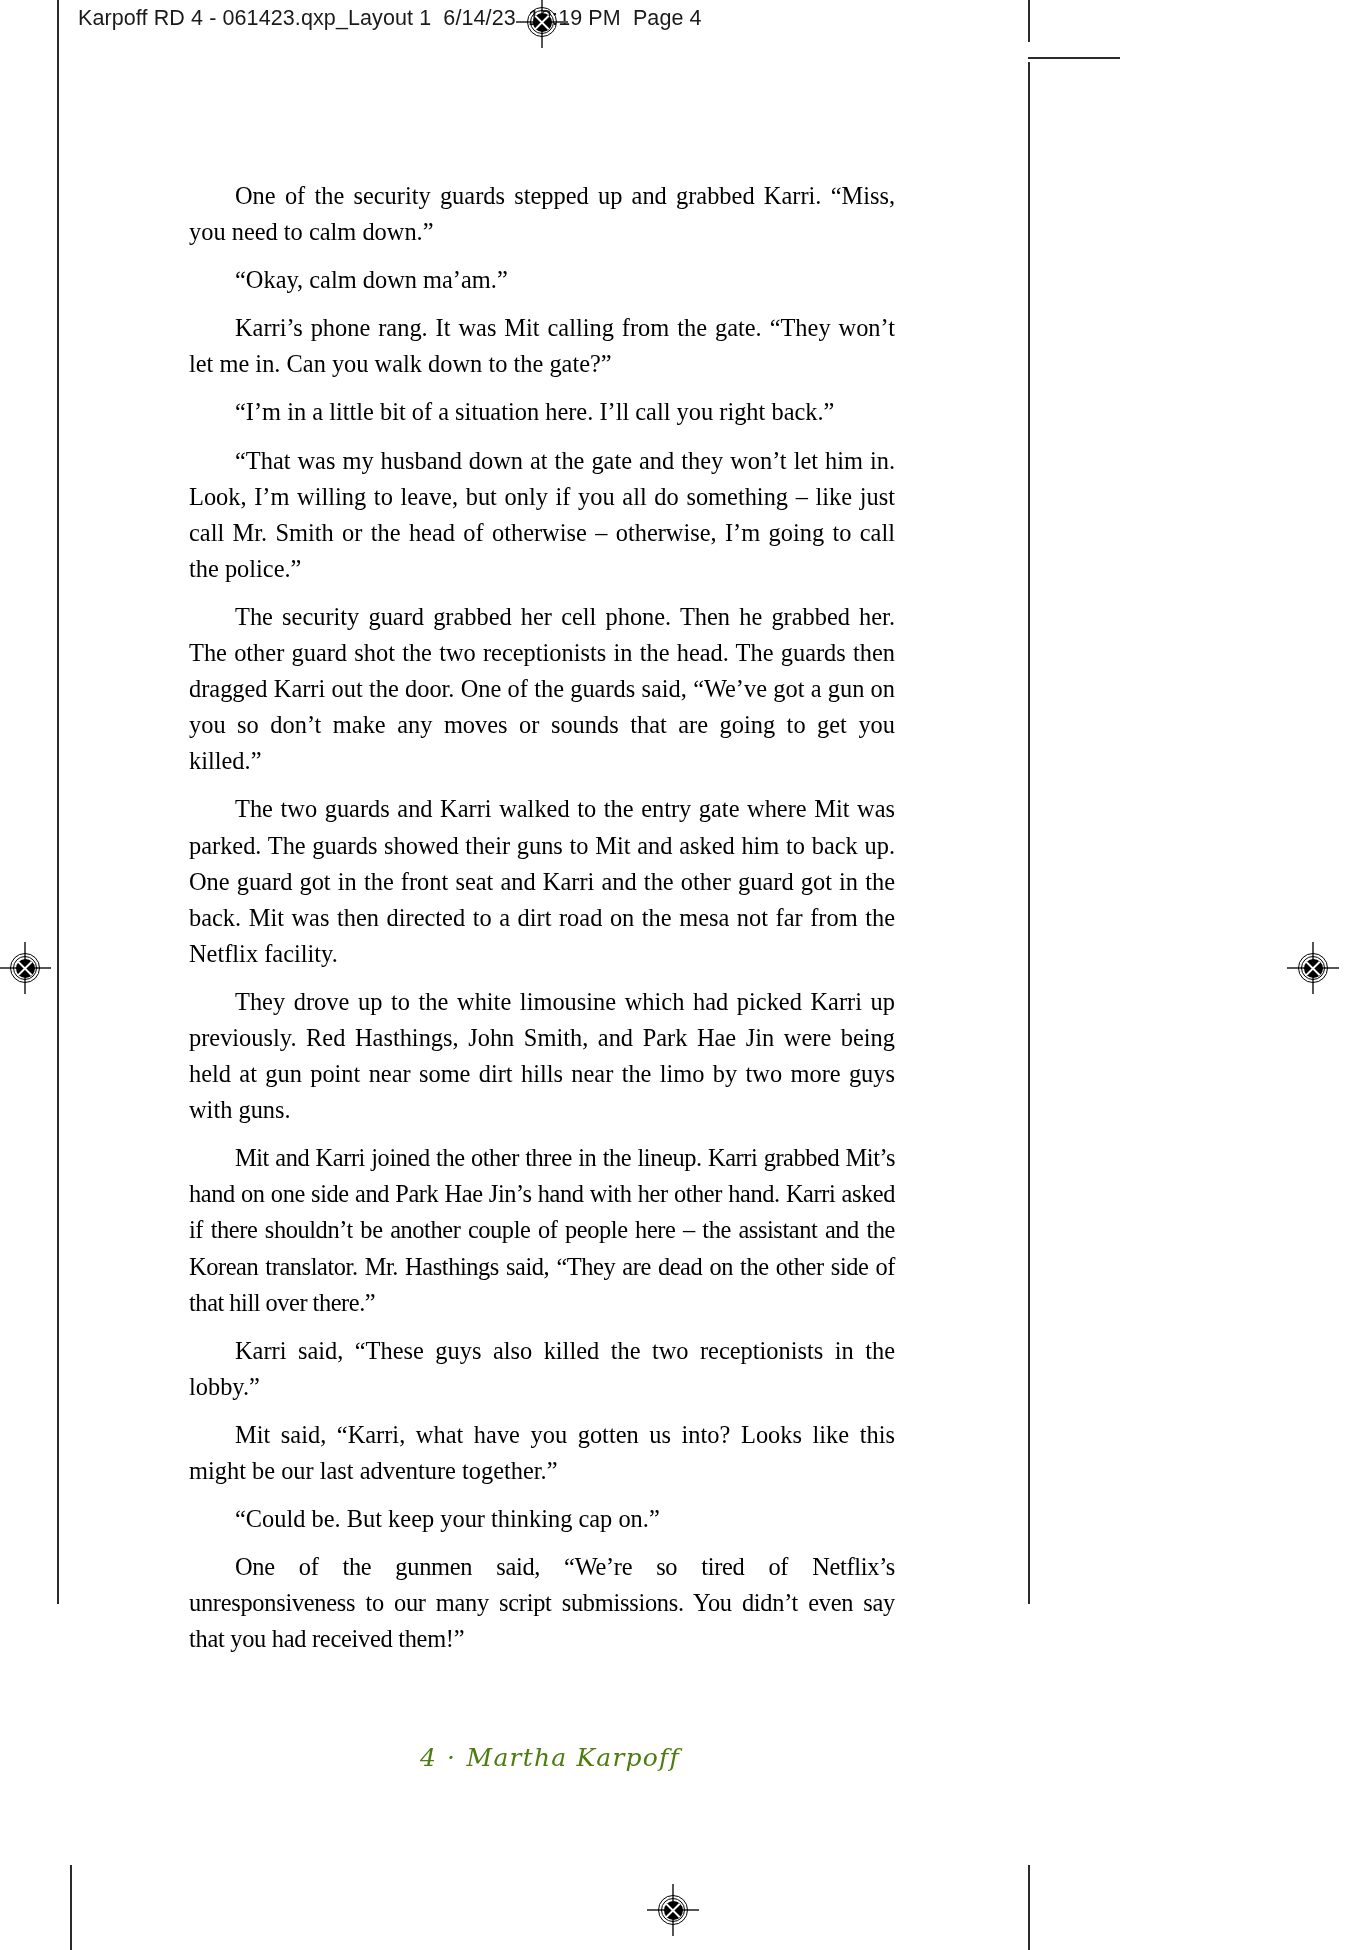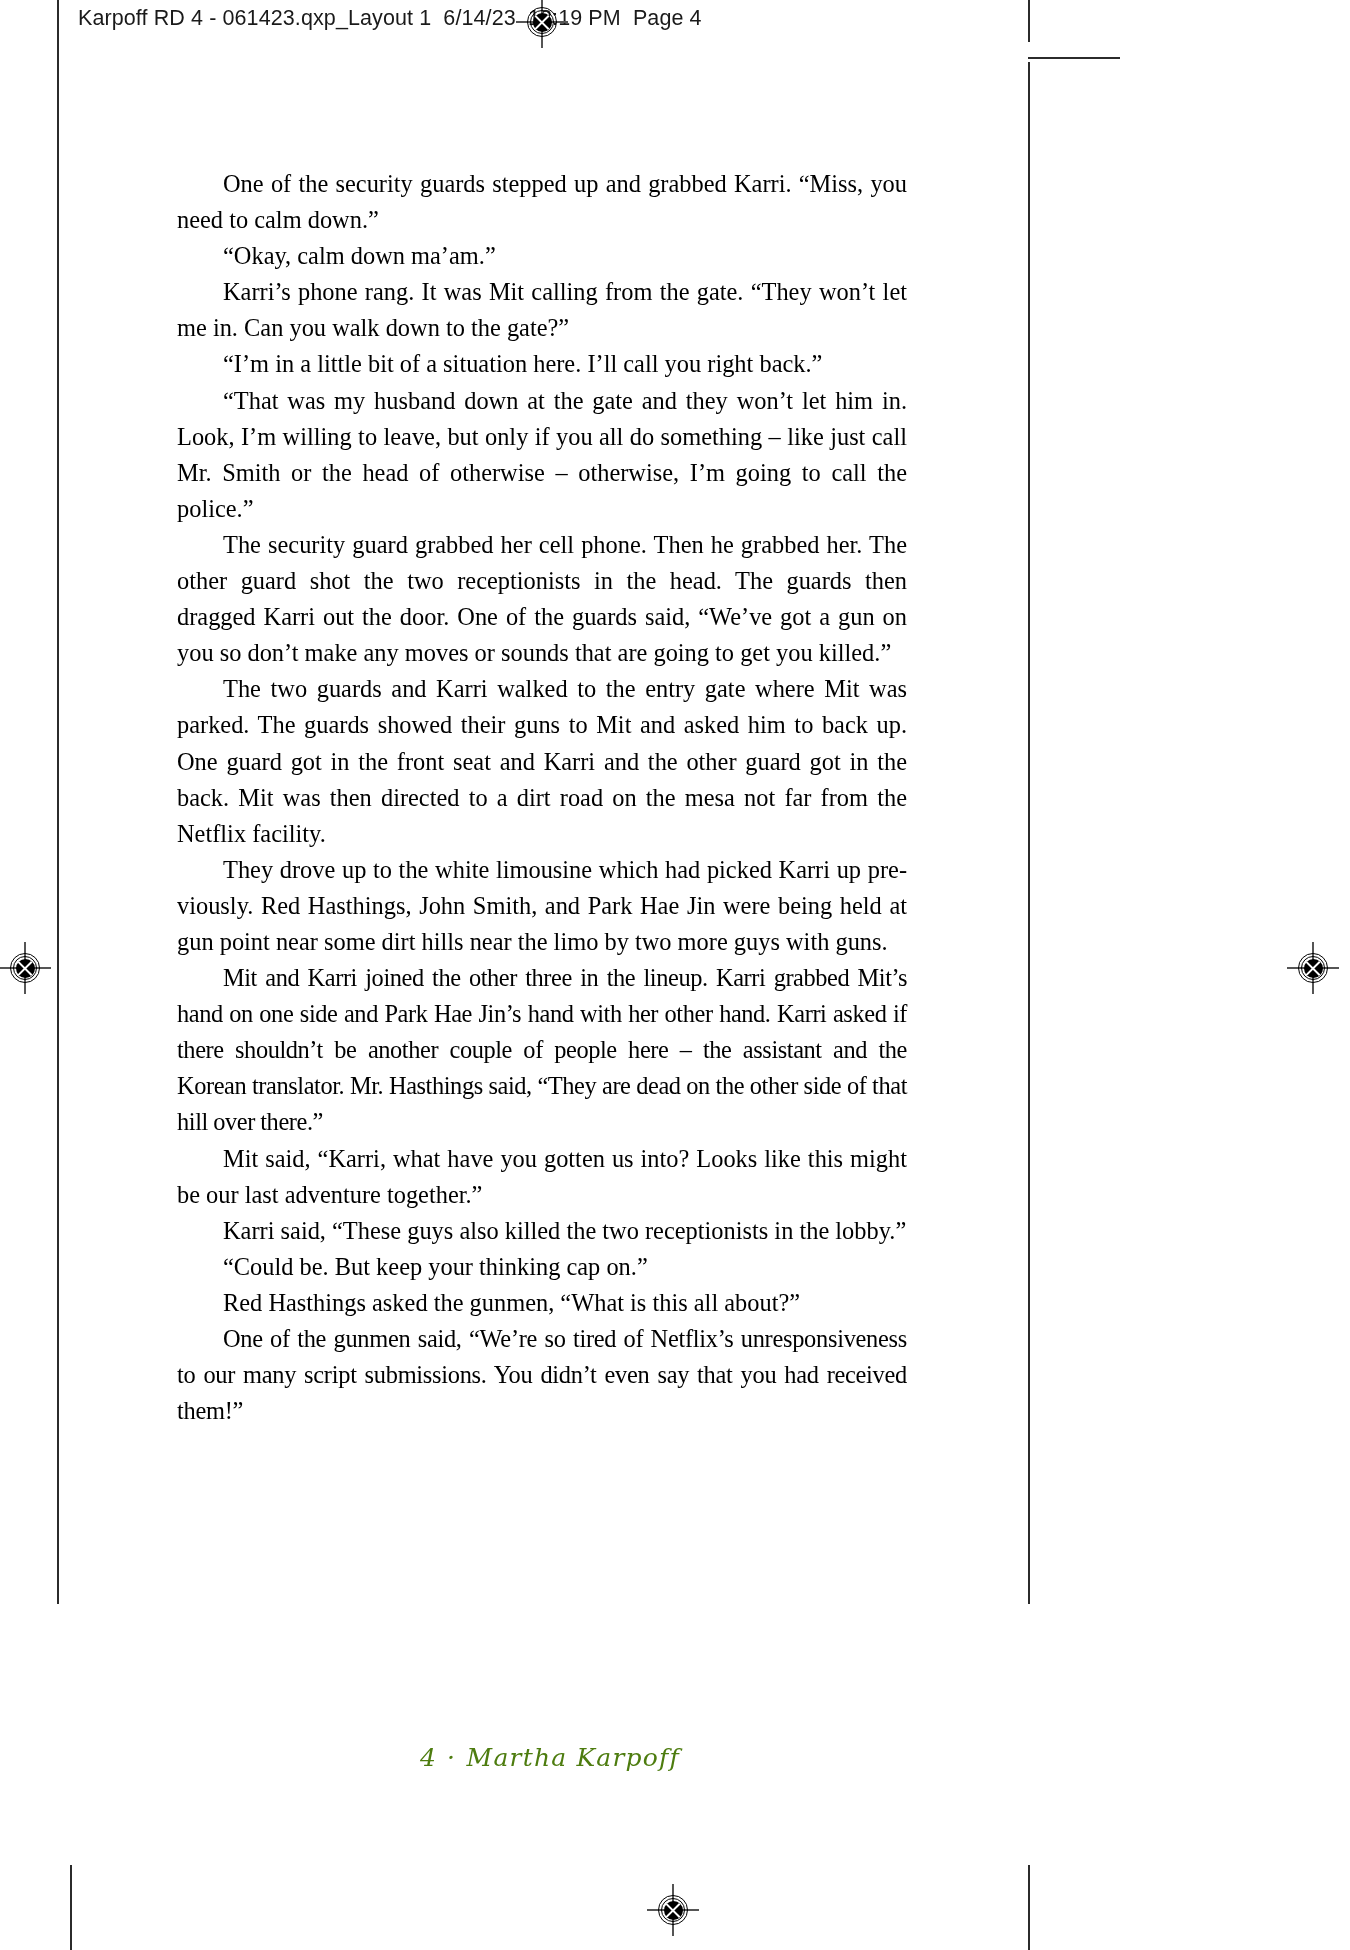--- a/index.html
+++ b/index.html
@@ -96,21 +96,21 @@
   .reg .tick.v { left: 16.2px; top: -9px; width: 1.6px; height: 52px; }
 
   
   .textblock {
     position: absolute;
     left: 177px;
     top: 166px;
     width: 730px;
   }
   p.body {
-    margin: 0;
+    margin: 12px;
     text-align: justify;
     text-justify: inter-word;
     font-size: 24.4px;
     line-height: 36.1px;
     text-indent: 46px;
     hyphens: manual;
     -webkit-hyphens: manual;
   }
   p.body.tight {
     letter-spacing: -0.42px;
@@ -199,24 +199,23 @@
 <div class="textblock">
   <p class="body">One of the security guards stepped up and grabbed Karri. “Miss, you need to calm down.”</p>
   <p class="body">“Okay, calm down ma’am.”</p>
   <p class="body">Karri’s phone rang. It was Mit calling from the gate. “They won’t let me in. Can you walk down to the gate?”</p>
   <p class="body">“I’m in a little bit of a situation here. I’ll call you right back.”</p>
   <p class="body">“That was my husband down at the gate and they won’t let him in. Look, I’m willing to leave, but only if you all do something – like just call Mr. Smith or the head of otherwise – otherwise, I’m going to call the police.”</p>
   <p class="body">The security guard grabbed her cell phone. Then he grabbed her. The other guard shot the two receptionists in the head. The guards then dragged Karri out the door. One of the guards said, “We’ve got a gun on you so don’t make any moves or sounds that are going to get you killed.”</p>
   <p class="body">The two guards and Karri walked to the entry gate where Mit was parked. The guards showed their guns to Mit and asked him to back up. One guard got in the front seat and Karri and the other guard got in the back. Mit was then directed to a dirt road on the mesa not far from the Netflix facility.</p>
   <p class="body">They drove up to the white limousine which had picked Karri up pre­viously. Red Hasthings, John Smith, and Park Hae Jin were being held at gun point near some dirt hills near the limo by two more guys with guns.</p>
   <p class="body tight">Mit and Karri joined the other three in the lineup. Karri grabbed Mit’s hand on one side and Park Hae Jin’s hand with her other hand. Karri asked if there shouldn’t be another couple of people here – the assistant and the Korean trans­lator. Mr. Hasthings said, “They are dead on the other side of that hill over there.”</p>
+  <p class="body">Karri said, “These guys also killed the two receptionists in the lobby.”</p>
   <p class="body">Mit said, “Karri, what have you gotten us into? Looks like this might be our last adventure together.”</p>
-  <p class="body">Karri said, “These guys also killed the two receptionists in the lobby.”</p>
   <p class="body">“Could be. But keep your thinking cap on.”</p>
-  <p class="body">Red Hasthings asked the gunmen, “What is this all about?”</p>
   <p class="body tight2">One of the gunmen said, “We’re so tired of Netflix’s unresponsiveness to our many script submissions. You didn’t even say that you had received them!”</p>
 </div>
 
 <div class="folio">
   <span class="num">4</span>
   <span class="dot">·</span>
   <span class="name">Martha Karpoff</span>
 </div>
 
 </body></html>

